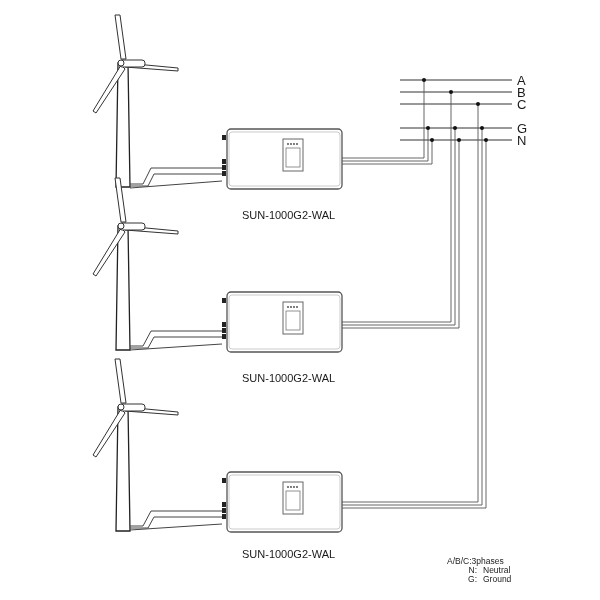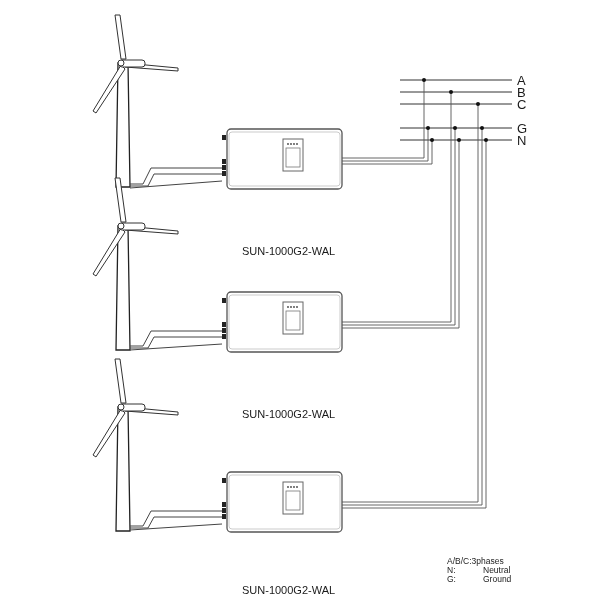--- a/index.html
+++ b/index.html
@@ -1,22 +1,22 @@
 <!DOCTYPE html>
 <html><head>
 <meta charset="utf-8">
 <style>
   html, body { margin: 0; padding: 0; background: #ffffff; }
   #stage { position: relative; width: 600px; height: 600px; background: #ffffff; overflow: hidden; }
   svg { position: absolute; left: 0; top: 0; }
   .lbl { position: absolute; font-family: "Liberation Sans", sans-serif; color: #1a1a1a; white-space: nowrap; }
   .bus-lbl { font-size: 13px; font-weight: normal; line-height: 13px; }
-  .inv-lbl { font-size: 11px; margin-top: 36px; }
+  .inv-lbl { font-size: 11px; }
   .legend { position: absolute; left: 447px; top: 557px; font-family: "Liberation Sans", sans-serif; font-size: 8.5px; line-height: 9px; color: #222; }
-  .legend .row { display: flex; }
+  .legend .row { display: flex; text-align: right; }
   .legend .k { width: 30px; }
 </style>
 </head>
 <body>
 
 <div id="stage">
   <svg width="600" height="600" viewBox="0 0 600 600">
     <defs>
       <g id="turbine">
 

